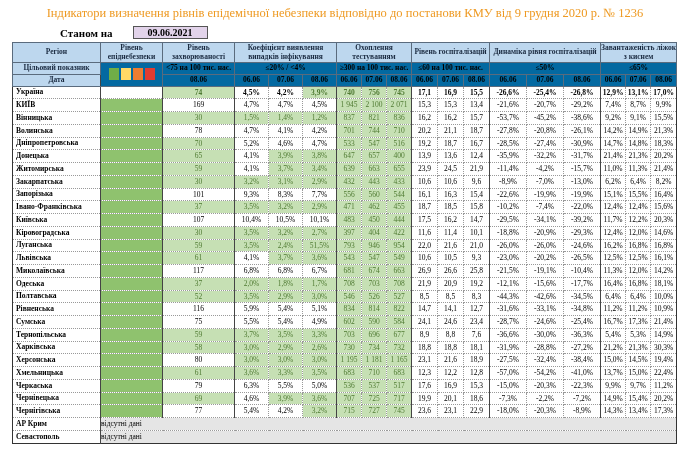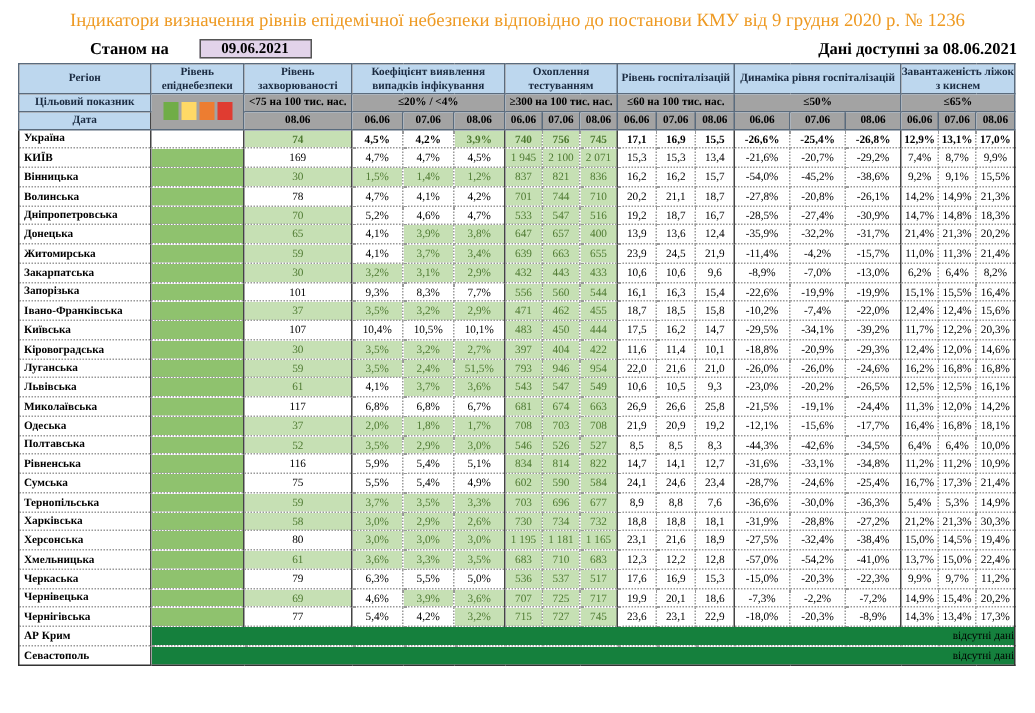--- a/index.html
+++ b/index.html
@@ -26,48 +26,44 @@
   .avail{white-space:nowrap;}
   table{
     border-collapse:collapse;table-layout:fixed;width:664px;
     border:1.5px solid #333;font-size:7.5px;
   }
   th,td{overflow:hidden;text-align:center;vertical-align:middle;padding:1px 0;}
   thead th{
     background:var(--header-bg);color:var(--hdr-text);font-weight:bold;
     border:1px solid #5a6b7d;line-height:1.15;
   }
-  thead th.wc{background:#a3a3a3;color:#000;text-align:center;}
+  thead th.wc{background:#0369a1;color:#000;text-align:center;}
   thead{border-bottom:1.5px solid #333;}
   tbody td{
     border:1px dotted #999;line-height:1.3;color:#000;background:#fff;
   }
   td.reg{text-align:left;padding-left:3px;font-weight:bold;line-height:1.1;}
   .gs{border-left:1.2px solid #444 !important;}
   td.g{background:var(--green);color:var(--green-text);}
   td.lvl{background:var(--lvl);}
   td.lvl-none{background:#fff;}
   tr.bold-row td{font-weight:bold;}
-  td.nodata{text-align:right;background:#15803d;}
+  td.nodata{text-align:left;background:#e5e5e5;}
   .sq{display:inline-block;width:10px;height:12px;margin:0 1px;vertical-align:middle;}
 </style>
 </head>
 <body>
 
 <div class="page">
   <div class="title">Індикатори визначення рівнів епідемічної небезпеки відповідно до постанови КМУ від 9 грудня 2020 р. № 1236</div>
 
   <div class="meta">
     <span class="asof-label">Станом на</span>
     <span class="datebox">09.06.2021</span>
     <span class="spacer"></span>
-    <span class="avail">
-      <span>Дані доступні за</span>
-      <span>08.06.2021</span>
-    </span>
   </div>
 
   <table>
     <colgroup>
       <col style="width:88px">
         <col style="width:62px">
         <col style="width:72px">
       <col style="width:34px">
         <col style="width:34px">
         <col style="width:34px">
@@ -174,21 +170,21 @@
           <td class="gs g">30</td>
           <td class="gs g">1,5%</td>
           <td class=" g">1,4%</td>
           <td class=" g">1,2%</td>
           <td class="gs g">837</td>
           <td class=" g">821</td>
           <td class=" g">836</td>
           <td class="gs">16,2</td>
           <td>16,2</td>
           <td>15,7</td>
-          <td class="gs">-54,0%</td>
+          <td class="gs">-53,7%</td>
           <td>-45,2%</td>
           <td>-38,6%</td>
           <td class="gs">9,2%</td>
           <td>9,1%</td>
           <td>15,5%</td>
         </tr>
         <tr>
           <td class="reg">Волинська</td>
           <td class="gs lvl"></td>
           <td class="gs">78</td>
@@ -416,21 +412,21 @@
           <td>6,8%</td>
           <td>6,7%</td>
           <td class="gs g">681</td>
           <td class=" g">674</td>
           <td class=" g">663</td>
           <td class="gs">26,9</td>
           <td>26,6</td>
           <td>25,8</td>
           <td class="gs">-21,5%</td>
           <td>-19,1%</td>
-          <td>-24,4%</td>
+          <td>-10,4%</td>
           <td class="gs">11,3%</td>
           <td>12,0%</td>
           <td>14,2%</td>
         </tr>
         <tr>
           <td class="reg">Одеська</td>
           <td class="gs lvl"></td>
           <td class="gs g">37</td>
           <td class="gs g">2,0%</td>
           <td class=" g">1,8%</td>

